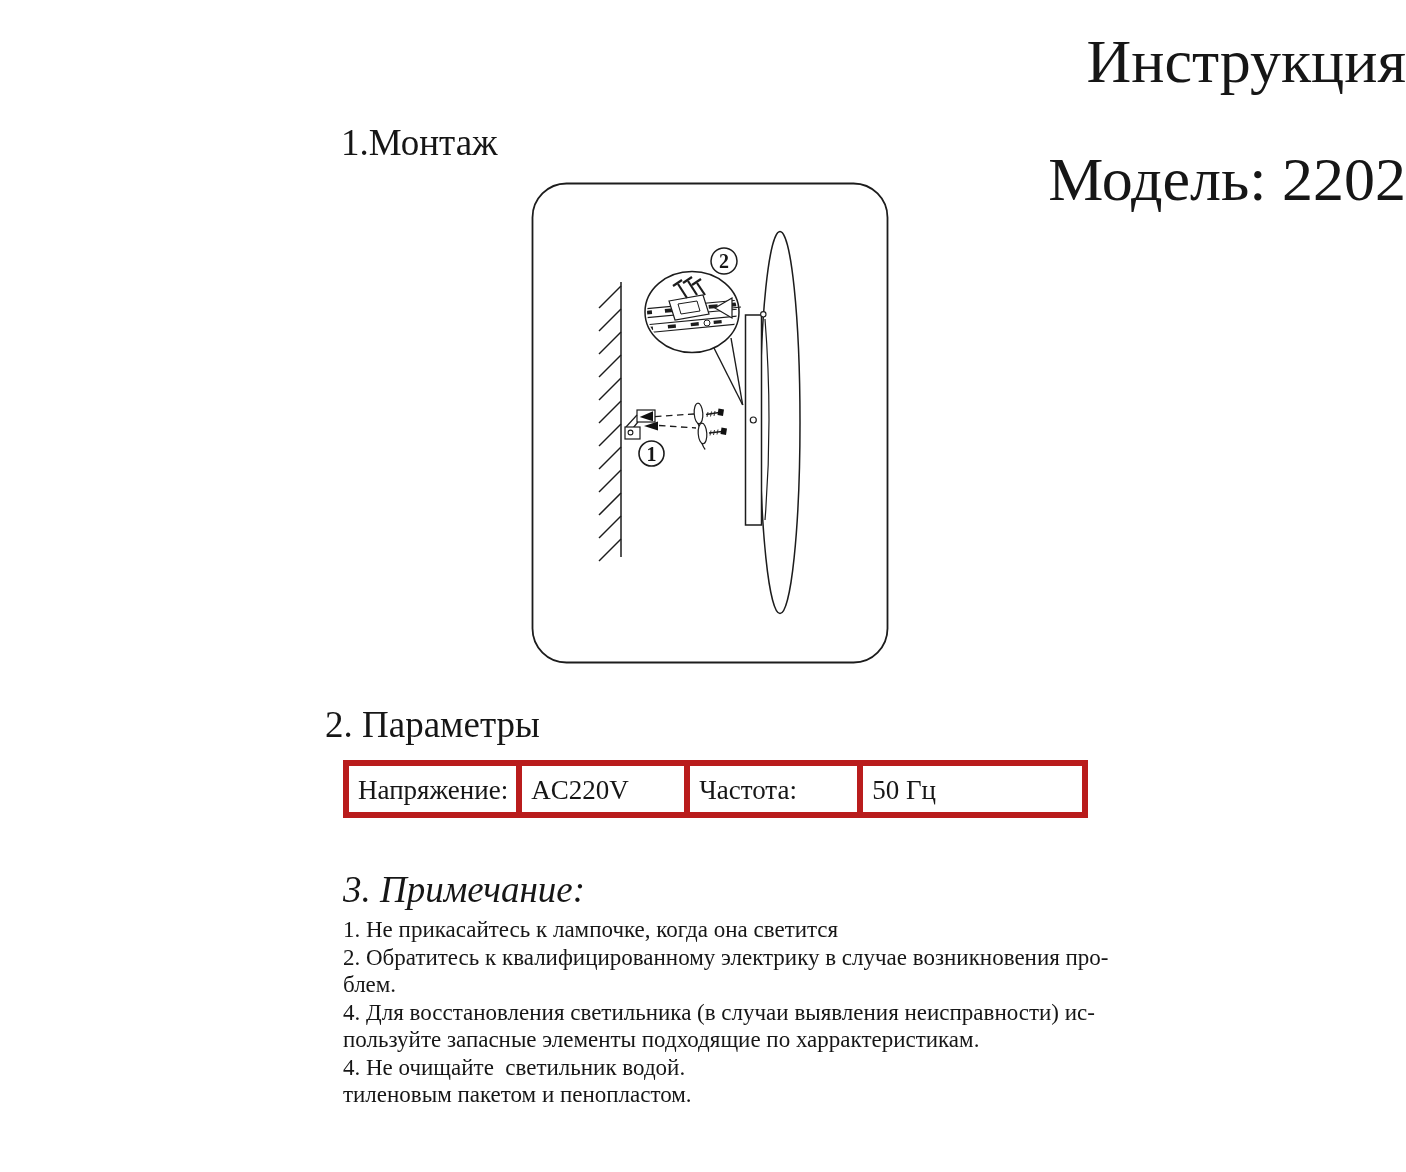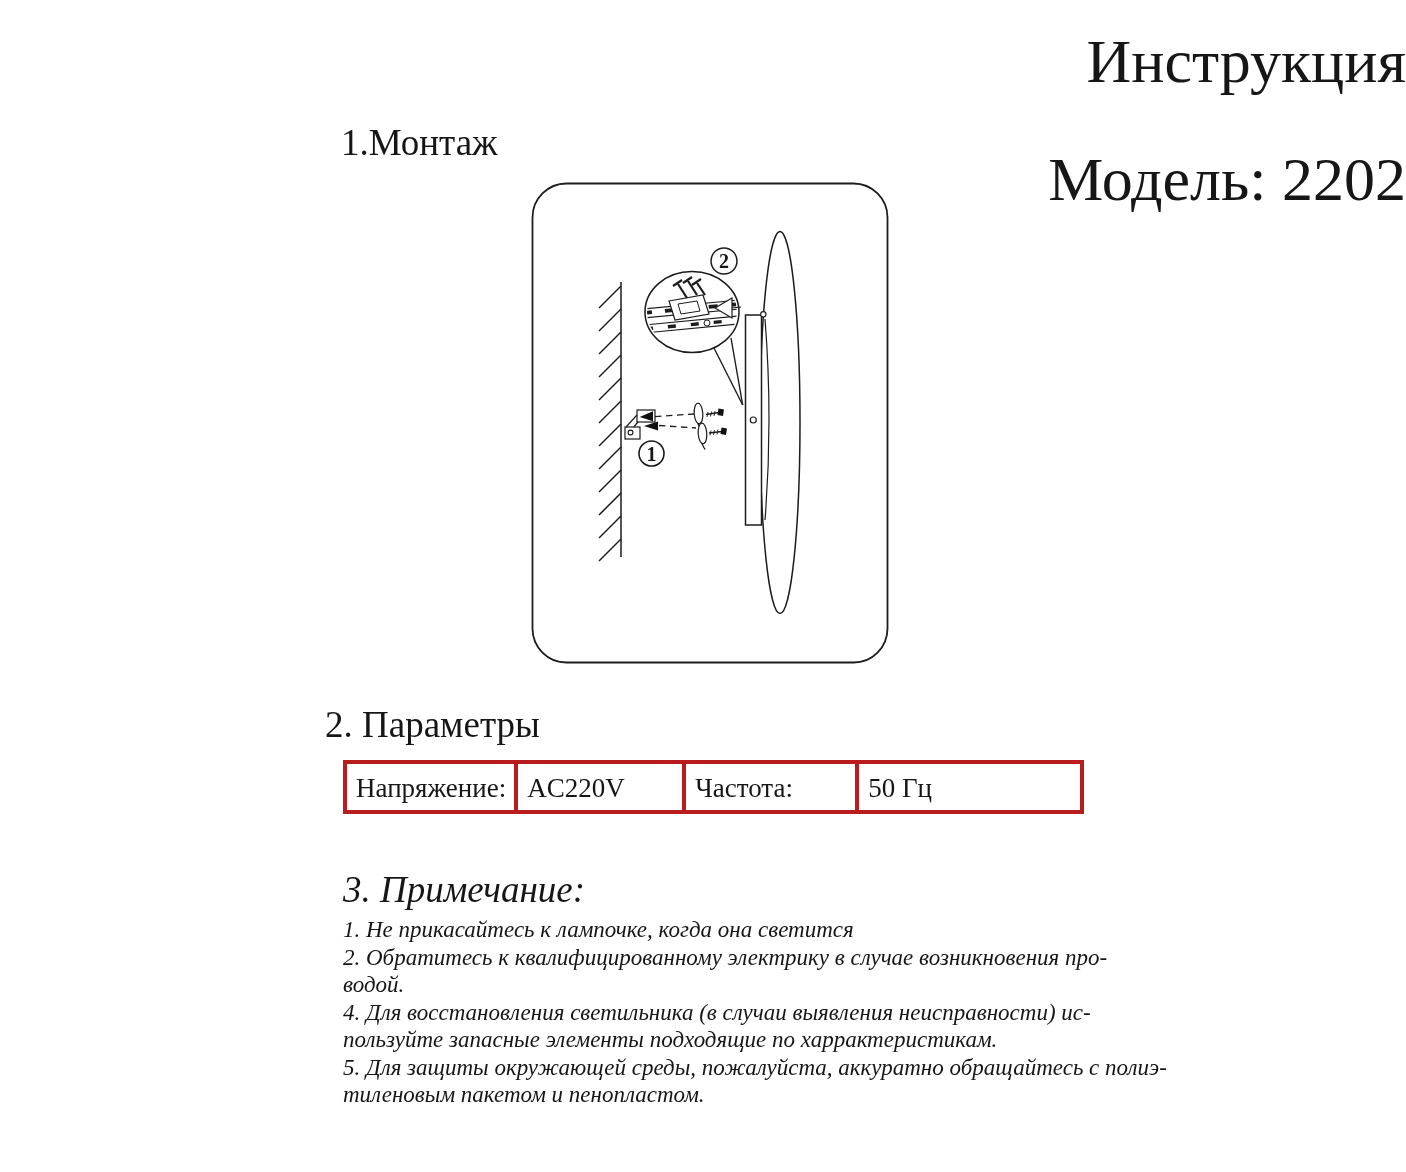--- a/index.html
+++ b/index.html
@@ -19,30 +19,30 @@
   .h1{left:341px;top:121px;}
   .h2{left:325px;top:703px;}
   .h3{left:343px;top:868px;font-style:italic;}
   .diagram{left:531px;top:182px;}
   table.params{
     left:343px;top:760px;
     border-collapse:collapse;table-layout:fixed;
     font-size:27px;color:#161616;
   }
   table.params td{
-    border:4px solid #b91c1c;
+    border:6px solid #b91c1c;
     padding:3px 8px 0 9px;
     vertical-align:middle;
     overflow:hidden;white-space:pre;
   }
   tr.r1 td{height:43px;}
   tr.r2 td{height:42px;}
   .notes{left:343px;top:916px;}
   .note-line{
-    font-size:23px;line-height:27.5px;white-space:pre;font-style:italic;
+    font-size:23px;line-height:27.5px;white-space:pre;
   }
   svg .ln{stroke:#1c1c1c;fill:none;}
 </style>
 </head>
 <body>
 
 <div>
 
   <div class="abs title" style="top:20px;">Инструкция</div>
   <div class="abs title" style="top:103px;margin-top:35px;">Модель: 2202</div>
@@ -178,20 +178,20 @@
       <td>50 Гц</td>
     </tr>
   </tbody>
     </table>
 
   <div class="abs heading h3">3. Примечание:</div>
 
   <div class="abs notes">
     <div class="note-line">1. Не прикасайтесь к лампочке, когда она светится</div>
     <div class="note-line">2. Обратитесь к квалифицированному электрику в случае возникновения про-</div>
-    <div class="note-line">водой.</div>
+    <div class="note-line">блем.</div>
     <div class="note-line">4. Для восстановления светильника (в случаи выявления неисправности) ис-</div>
     <div class="note-line">пользуйте запасные элементы подходящие по харрактеристикам.</div>
-    <div class="note-line">5. Для защиты окружающей среды, пожалуйста, аккуратно обращайтесь с полиэ-</div>
+    <div class="note-line">4. Не очищайте  светильник водой.</div>
     <div class="note-line">тиленовым пакетом и пенопластом.</div>
   </div>
 
 </div>
 
 </body></html>

